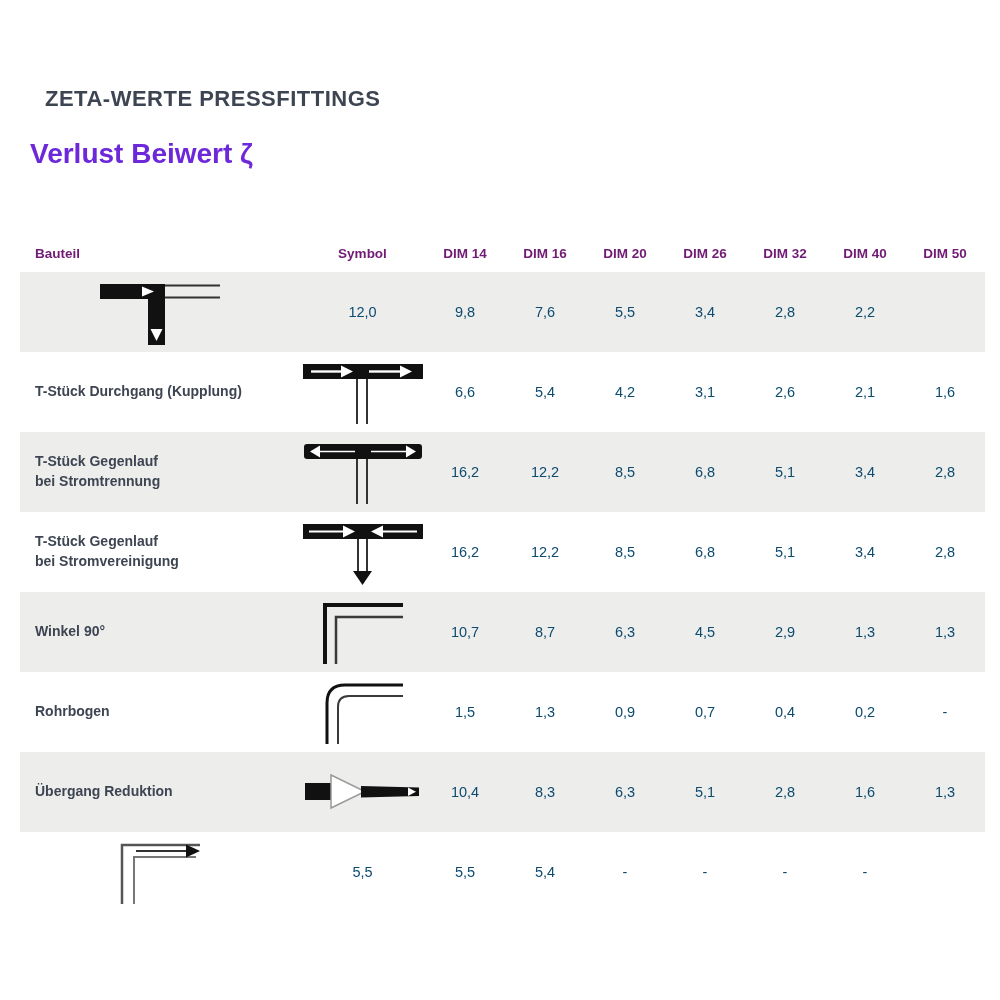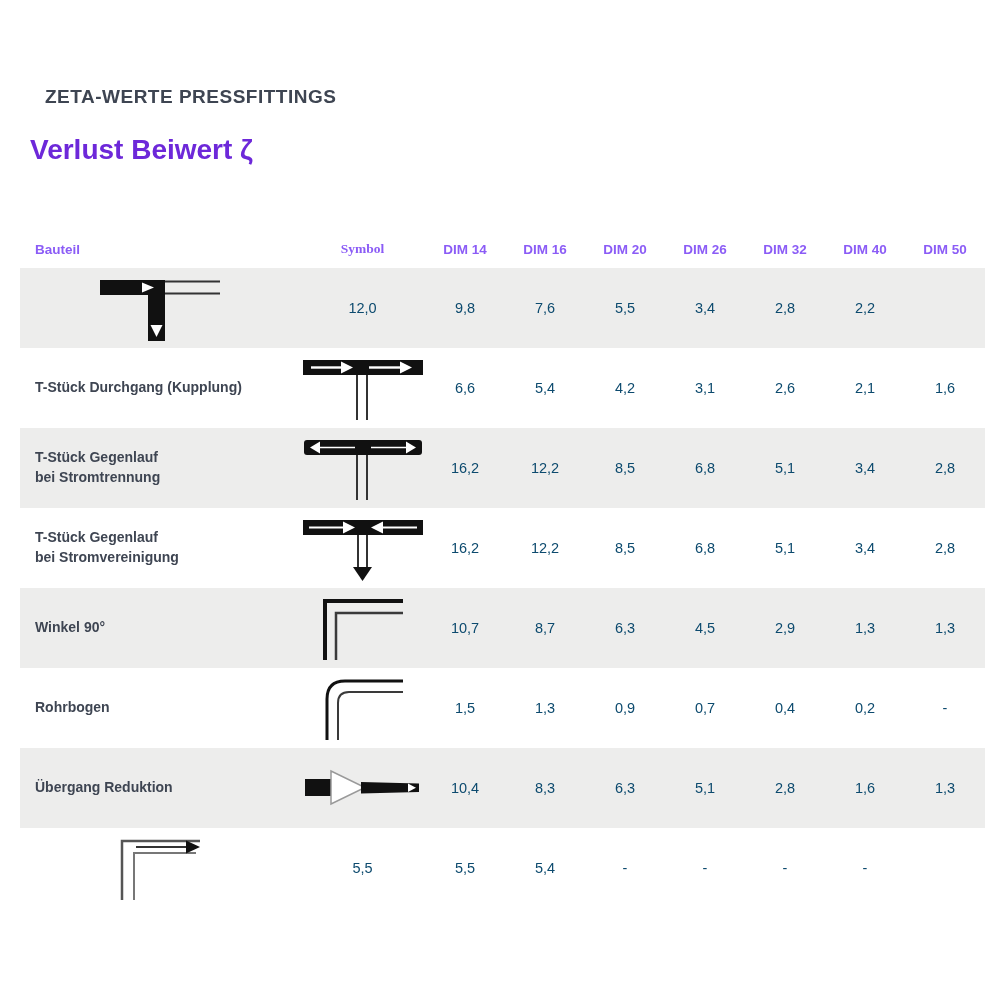--- a/index.html
+++ b/index.html
@@ -5,21 +5,21 @@
   * { margin: 0; padding: 0; box-sizing: border-box; }
   html, body {
     width: 1000px; height: 1000px;
     background: #ffffff;
     font-family: "Liberation Sans", "DejaVu Sans", sans-serif;
     color: #3e4552;
     overflow: hidden;
   }
   .page-title {
     margin: 86px 0 0 45px;
-    font-size: 19px;
+    font-size: 22px;
     font-weight: bold;
     letter-spacing: 0.5px;
     color: #3e4552;
   }
   .page-subtitle {
     margin: 26px 0 0 30px;
     font-size: 28px;
     font-weight: 600;
     color: #6d28d9;
   }
@@ -32,24 +32,24 @@
     grid-template-columns: 280px 125px repeat(7, 80px);
     align-items: center;
   }
   .t-header {
     height: 52px;
     padding-top: 14px;
   }
   .t-header .h-label {
     font-size: 13.5px;
     font-weight: bold;
-    color: #8b5cf6;
+    color: #701a75;
   }
   .h-bauteil { padding-left: 15px; text-align: left; }
-  .h-symbol  { text-align: center; font-family: Liberation Serif, serif; }
+  .h-symbol  { text-align: center; }
   .h-dim     { text-align: center; }
   .data-row { height: 80px; }
   .data-row.alt { background: #ededec; }
   .cell-bauteil {
     padding-left: 15px;
     font-size: 14px;
     font-weight: bold;
     color: #3e4552;
     line-height: 1.4;
     white-space: pre-line;

